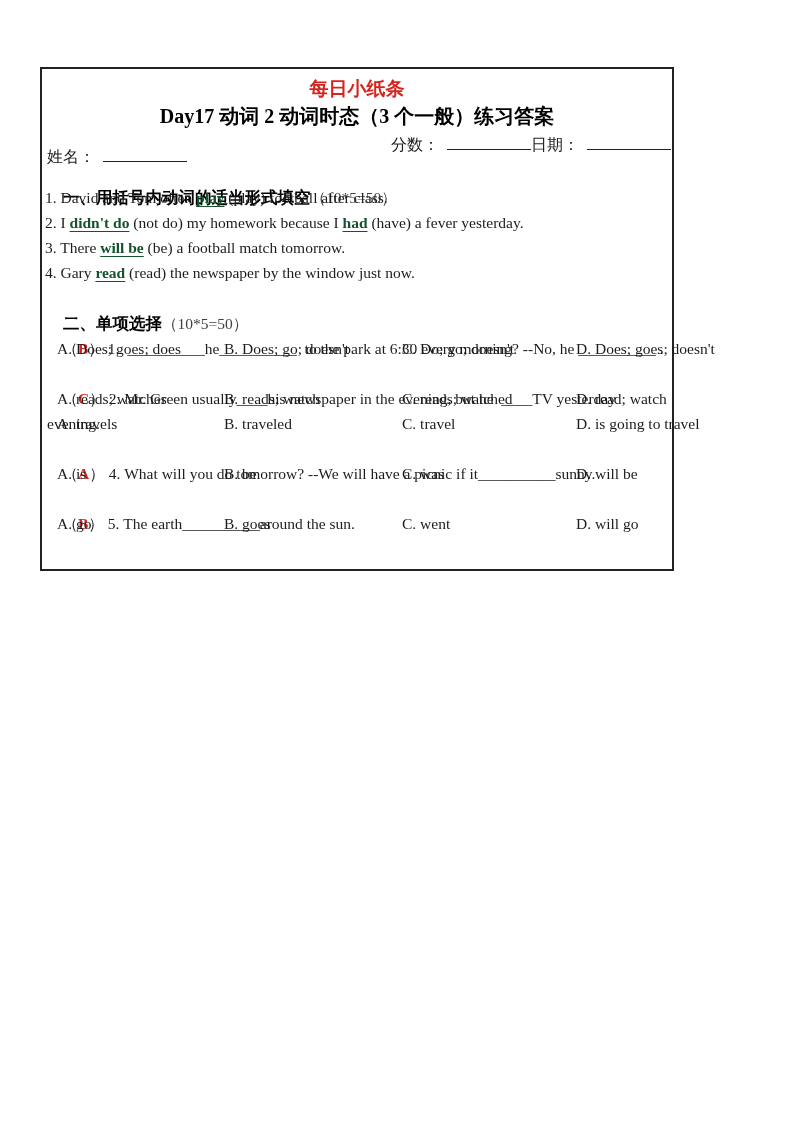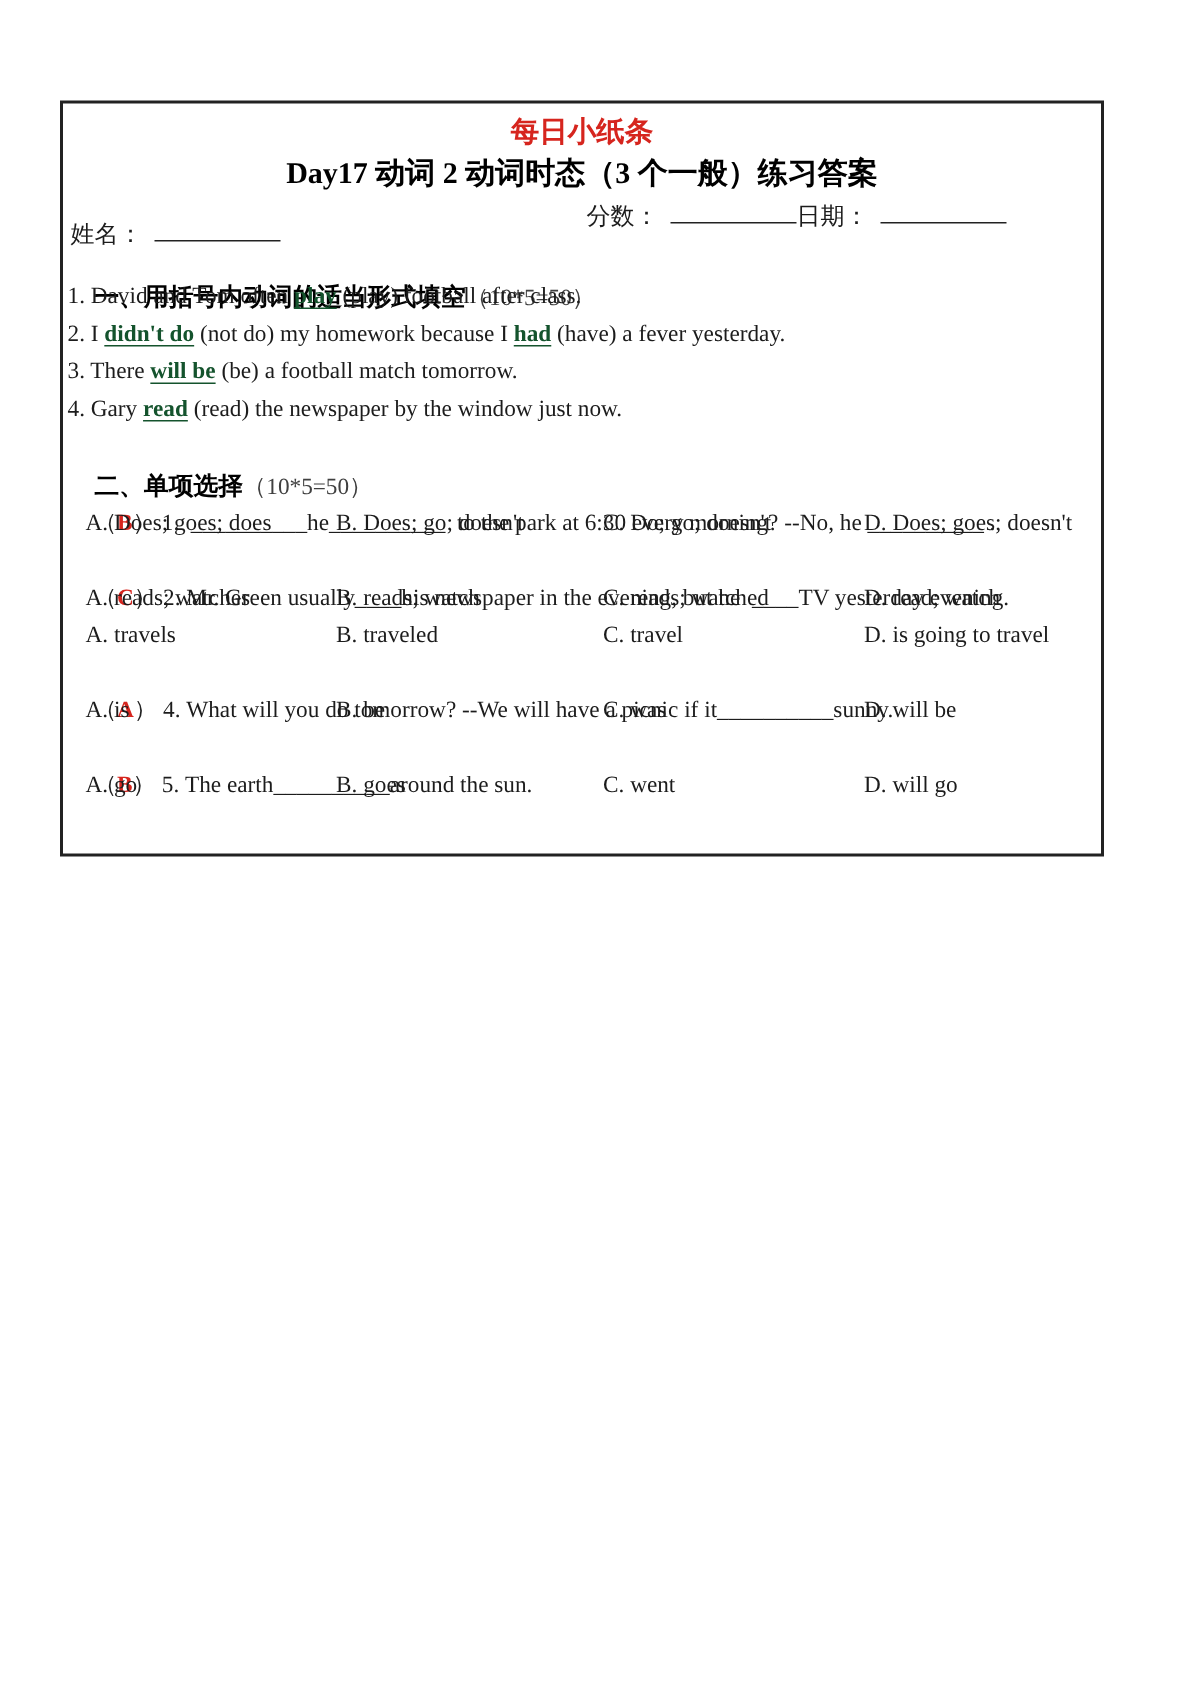--- a/index.html
+++ b/index.html
@@ -7,21 +7,21 @@
   body {
     width: 794px; height: 1123px;
     position: relative;
     font-family: "Liberation Serif", "DejaVu Serif", serif;
     color: #1c1c1c;
     overflow: hidden;
   }
   .sheet-box {
     position: absolute;
     left: 40px; top: 67px;
-    width: 696px; height: 504px;
+    width: 634px; height: 504px;
     border: 2px solid #222222;
     background: #ffffff;
     padding-top: 2px;
   }
   .brand {
     margin-top: 6px;
     height: 24px; line-height: 24px;
     text-align: center;
     font-size: 19px; font-weight: bold;
     color: #d6251e;

